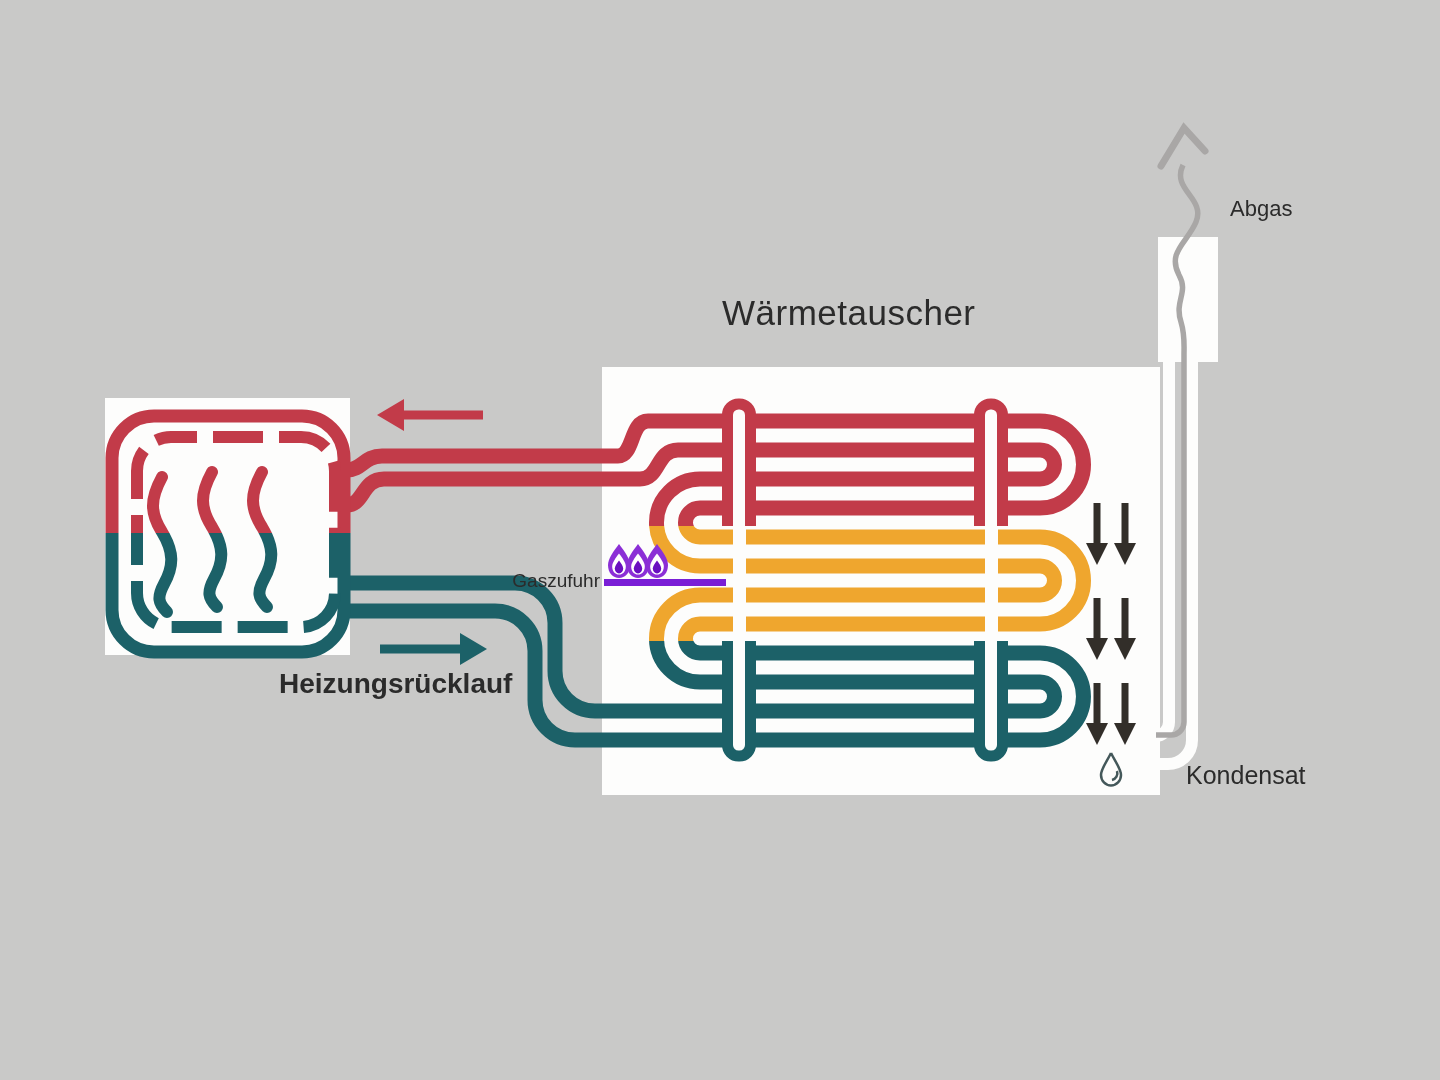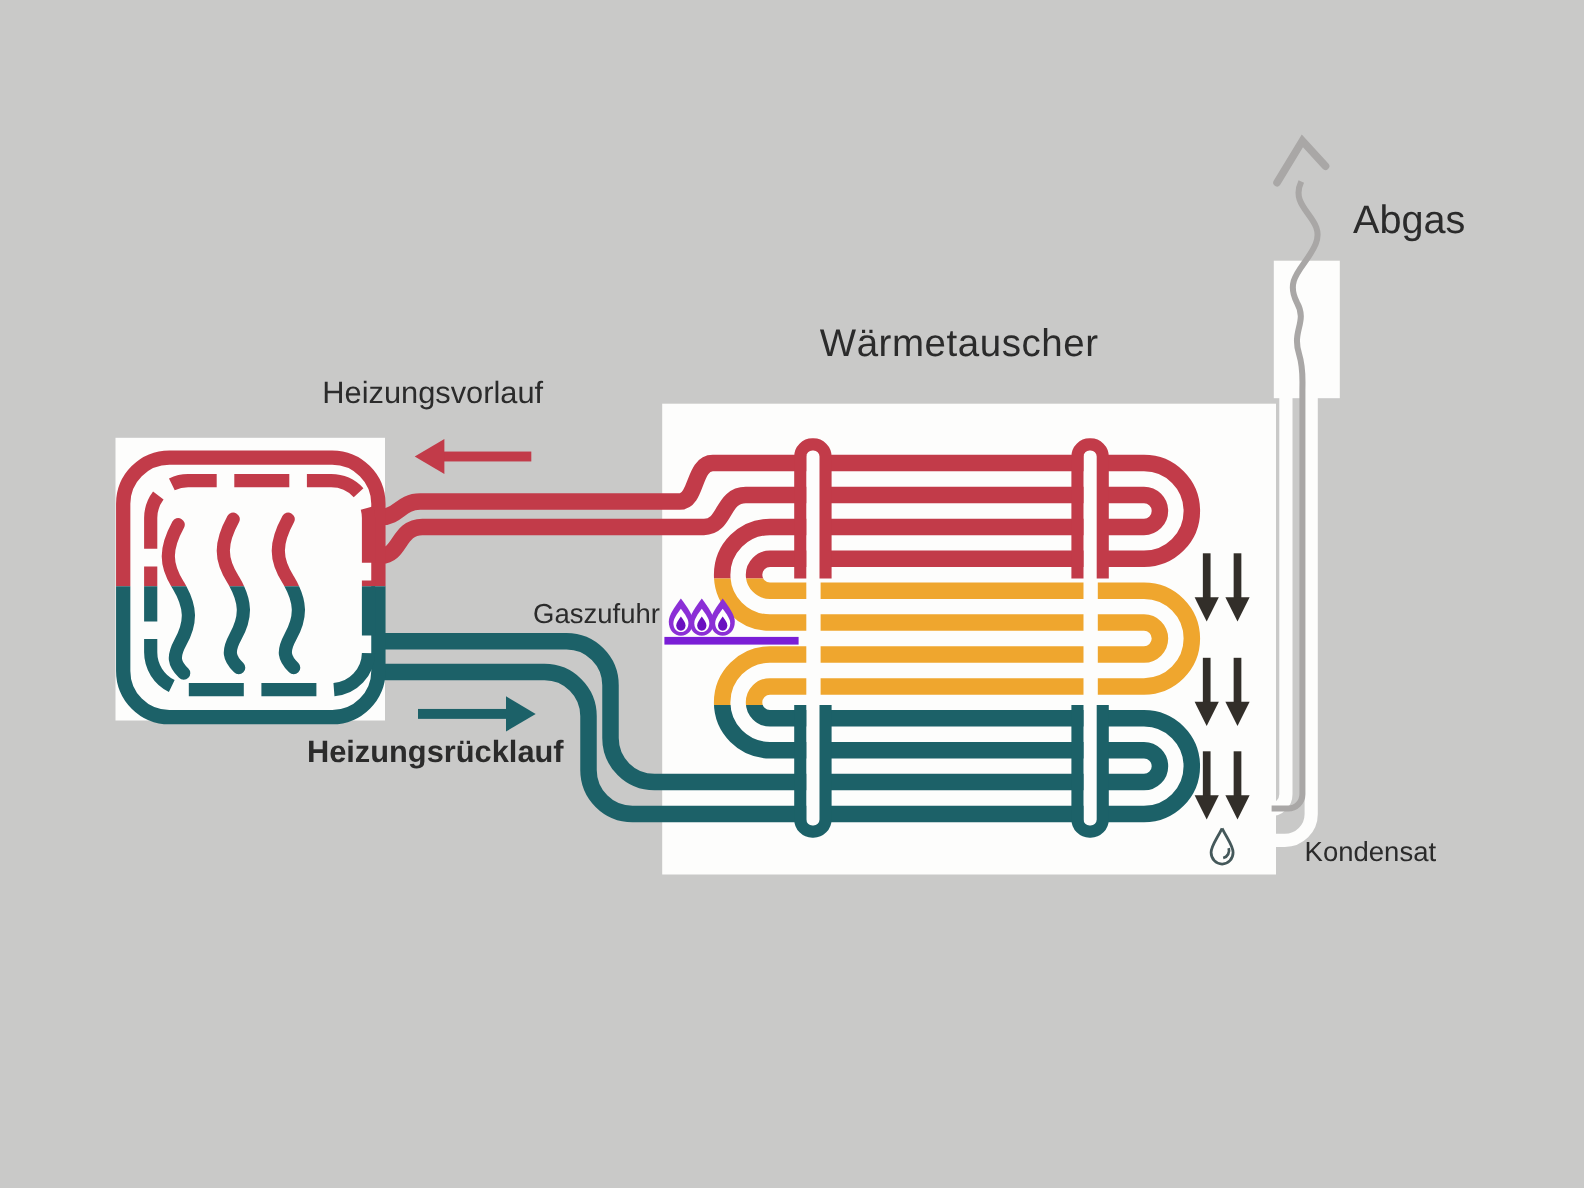--- a/index.html
+++ b/index.html
@@ -6,23 +6,23 @@
   .stage{
     position:relative;width:1440px;height:1080px;overflow:hidden;
     background:var(--bg,#c9c9c8);
     font-family:"Liberation Sans", sans-serif;
     color:var(--text,#2b2b2b);
   }
   .stage svg{position:absolute;left:0;top:0;}
   .lbl{position:absolute;white-space:nowrap;color:var(--text,#2b2b2b);}
   .lbl-vorlauf{left:293px;top:341px;font-size:28px;}
   .lbl-ruecklauf{left:279px;top:668px;font-size:28px;font-weight:bold;}
-  .lbl-title{left:722px;top:293px;width:300px;text-align:center;font-size:35px;letter-spacing:.5px;}
-  .lbl-gas{left:448px;top:544px;width:152px;text-align:right;font-size:25px;}
-  .lbl-abgas{left:1230px;top:179px;font-size:36px;}
+  .lbl-title{left:722px;top:293px;width:300px;text-align:left;font-size:35px;letter-spacing:.5px;}
+  .lbl-gas{left:448px;top:570px;width:152px;text-align:right;font-size:19px;}
+  .lbl-abgas{left:1230px;top:196px;font-size:22px;}
   .lbl-kondensat{left:1186px;top:761px;font-size:25px;}
 
   .stroke-hot{stroke:var(--hot,#c23b49);}
   .stroke-warm{stroke:var(--warm,#efa62e);}
   .stroke-cold{stroke:var(--cold,#1c6168);}
   .fill-hot{fill:var(--hot,#c23b49);}
   .fill-cold{fill:var(--cold,#1c6168);}
   .fill-dark{fill:var(--arrow-dark,#322e29);}
   .stroke-flue{stroke:var(--flue-gray,#a9a7a6);}
   .panel{fill:var(--panel,#fdfdfc);}
@@ -157,19 +157,18 @@
     <use href="#down-arrow" transform="translate(1097,683)"></use>
     <use href="#down-arrow" transform="translate(1125,683)"></use>
   </g>
 
   <g transform="translate(1111,770)" fill="none" stroke="#44585a" stroke-width="2.5">
     <path d="M0,-17 C5,-7 10,-1 10,5 A10,10.5 0 1,1 -10,5 C-10,-1 -5,-7 0,-17"></path>
     <path d="M6,1 a7,7 0 0,1 -5,9"></path>
   </g>
 </svg>
 
-  <div class="lbl lbl-vorlauf">Heizungsvorlauf</div>
   <div class="lbl lbl-ruecklauf">Heizungsrücklauf</div>
   <div class="lbl lbl-title">Wärmetauscher</div>
   <div class="lbl lbl-gas">Gaszufuhr</div>
   <div class="lbl lbl-abgas">Abgas</div>
   <div class="lbl lbl-kondensat">Kondensat</div>
 </div>
 
 </body></html>

